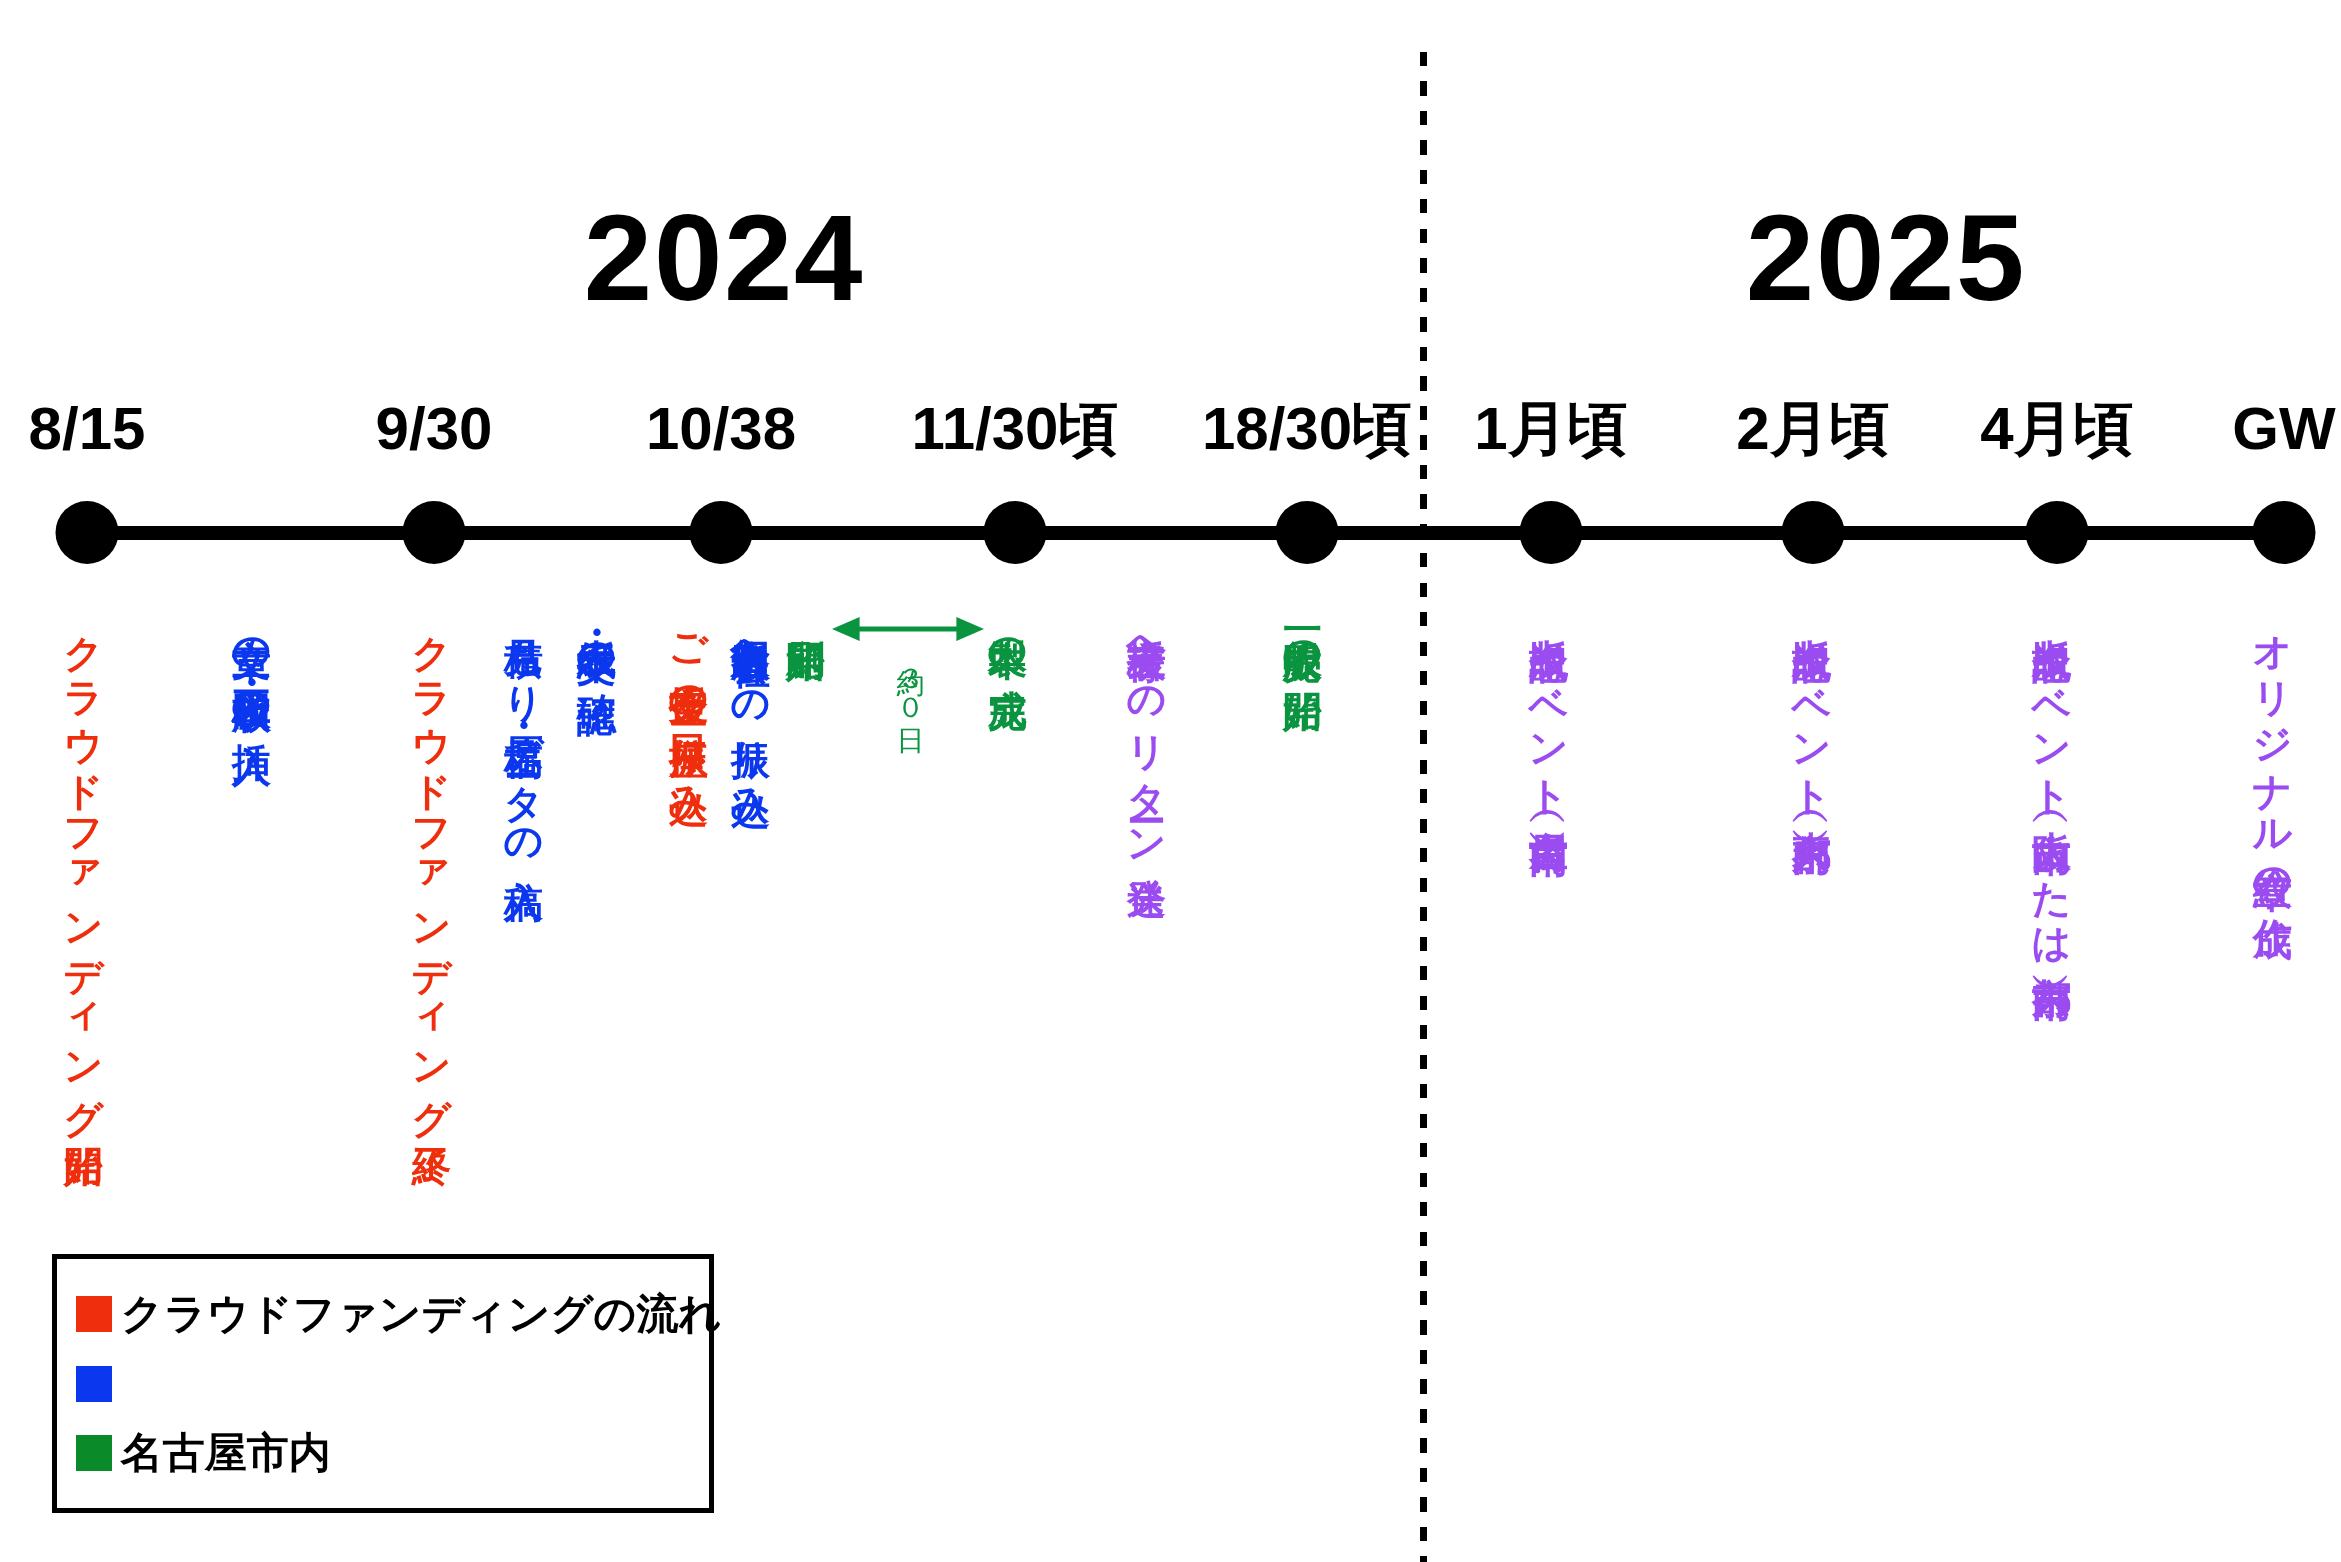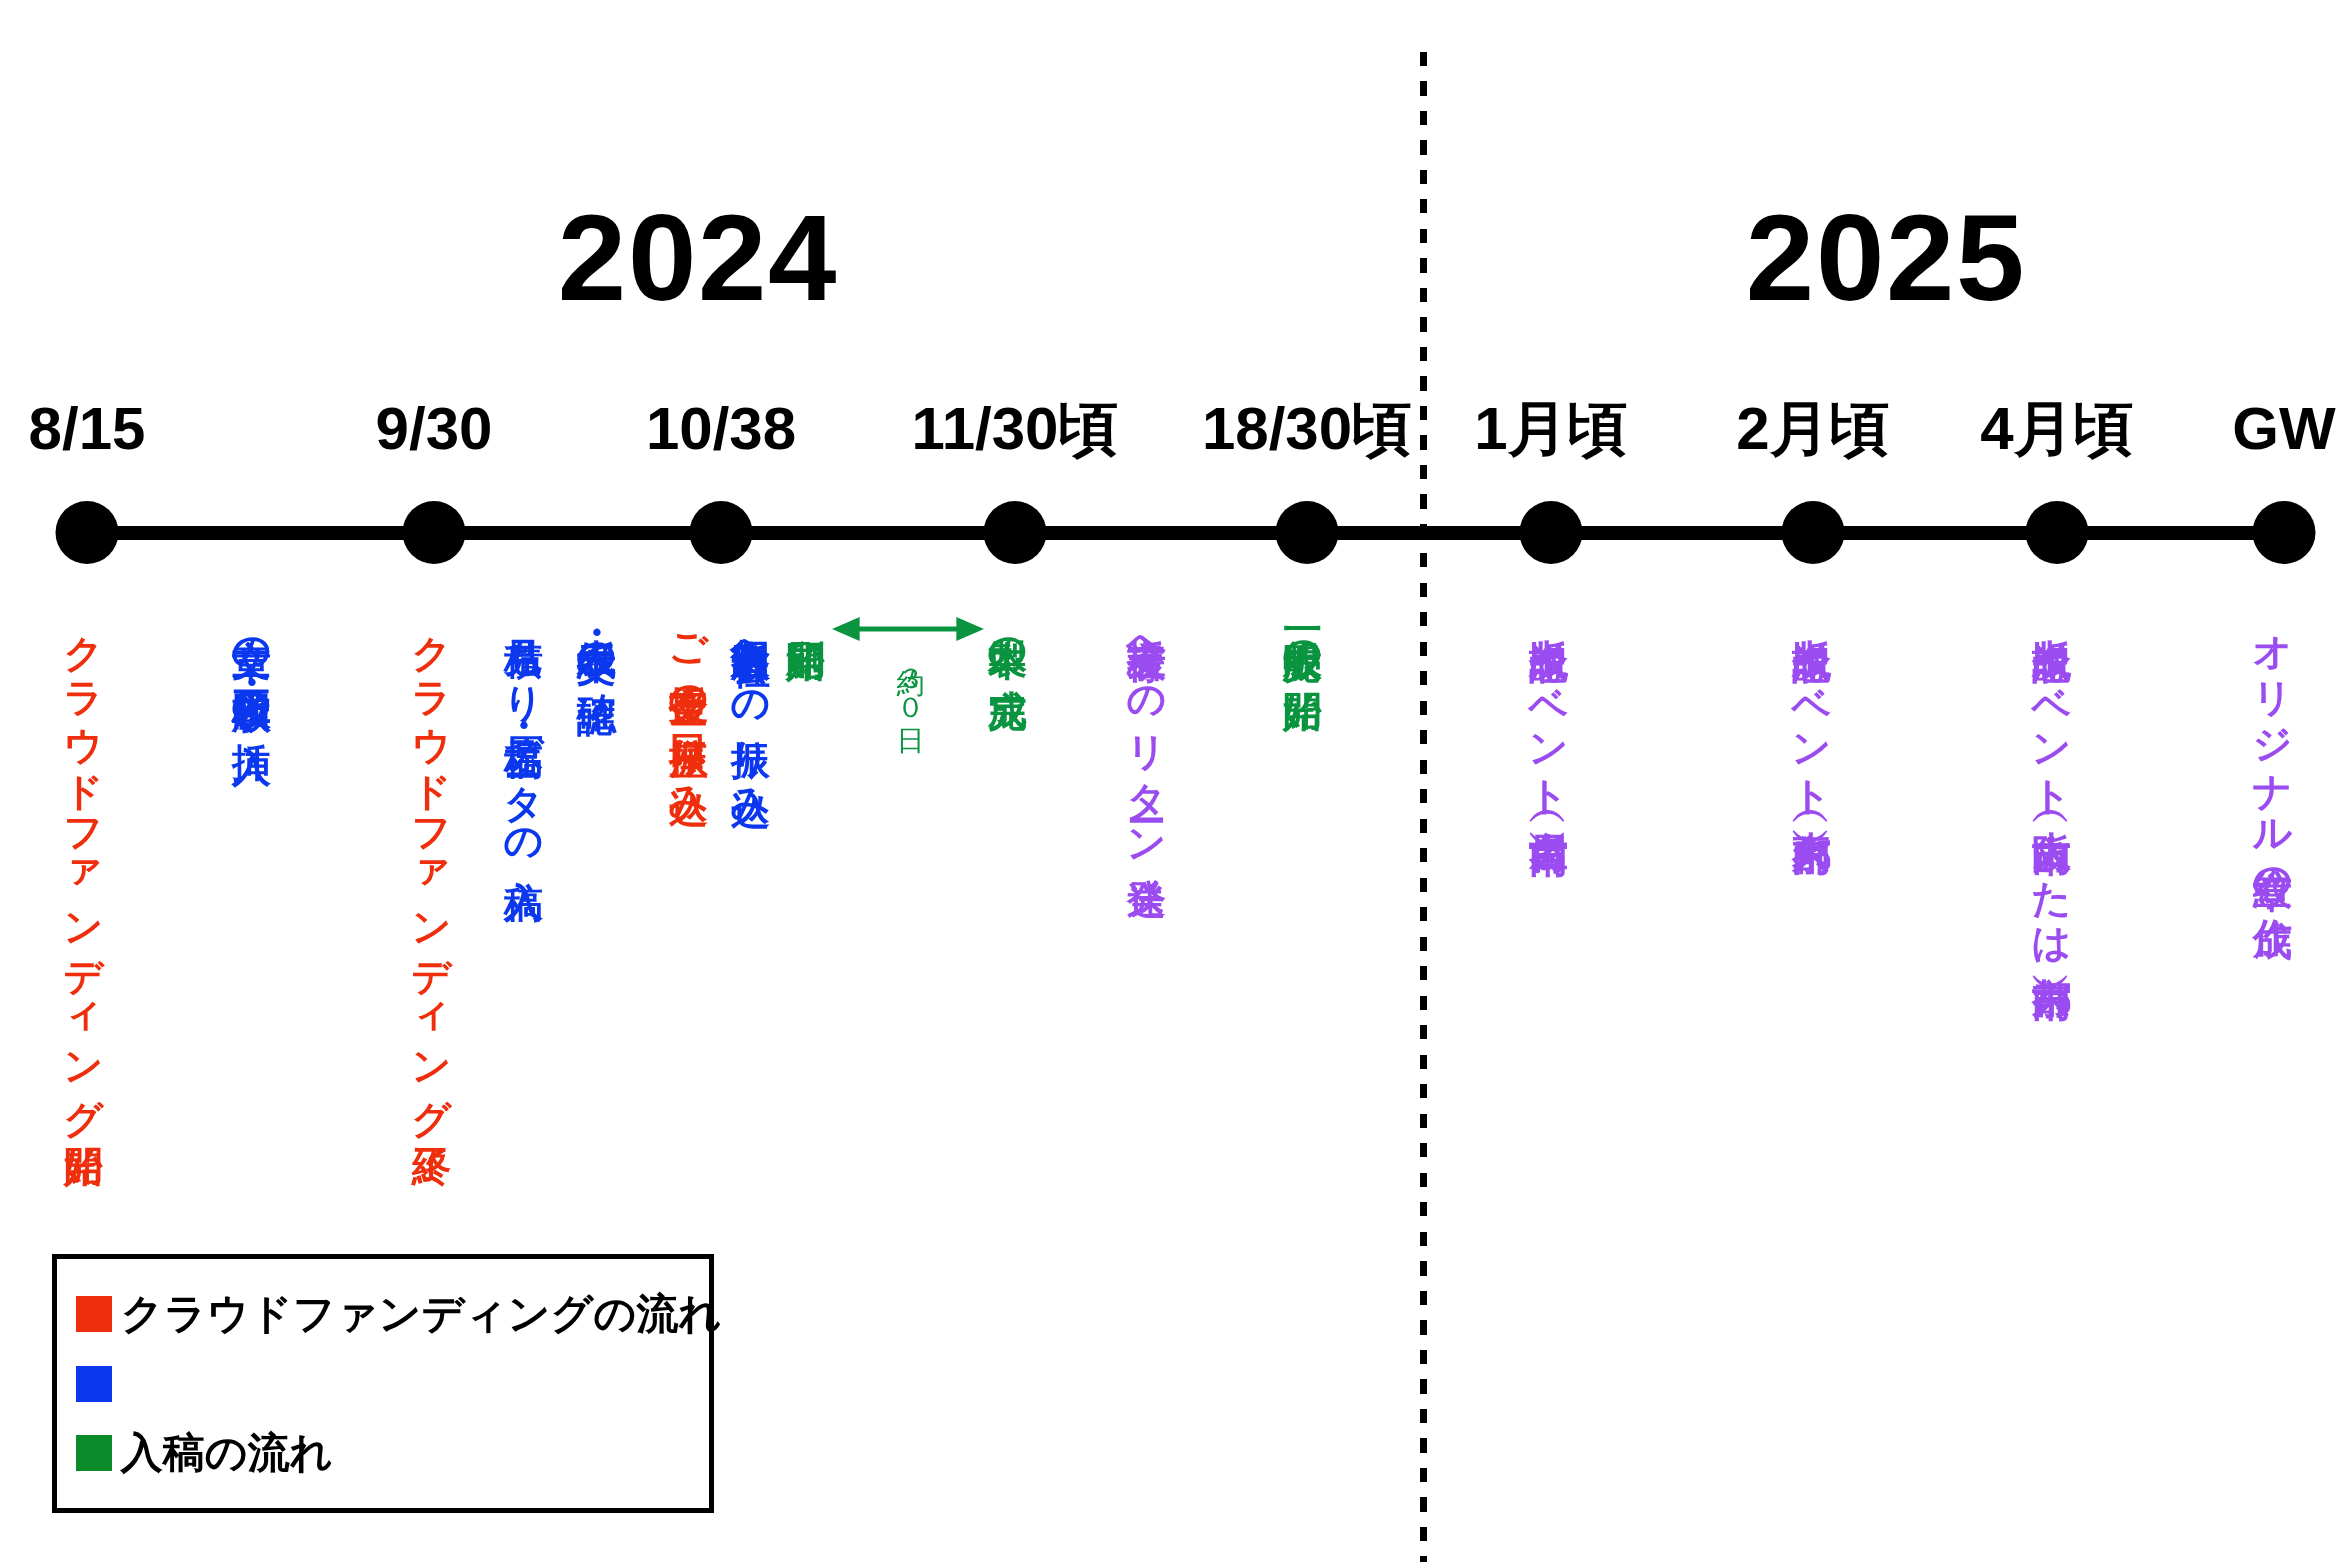--- a/index.html
+++ b/index.html
@@ -52,21 +52,21 @@
   .s-green{background:#0a8a28;}
   .s-purple{background:#9b4cf0;}
   .legend-label{font-size:42px;font-weight:bold;white-space:nowrap;}
   .arrow-wrap{left:830px;top:610px;width:156px;height:38px;}
 </style>
 </head>
 <body>
 
 <div id="canvas">
 
-  <div class="abs year" style="left:698px">2024</div>
+  <div class="abs year" style="left:724px">2024</div>
   <div class="abs year" style="left:1886px">2025</div>
 
   <div class="abs divider"></div>
 
   <div class="abs axis"></div>
 
   <div class="abs datelabel" style="left:87px">8/15</div>
   <div class="abs datelabel" style="left:434px">9/30</div>
   <div class="abs datelabel" style="left:721px">10/38</div>
   <div class="abs datelabel" style="left:1015px">11/30頃</div>
@@ -114,18 +114,18 @@
   <div class="abs legend">
     <div class="legend-item">
       <span class="swatch s-red"></span>
       <span class="legend-label">クラウドファンディングの流れ</span>
     </div>
     <div class="legend-item">
       <span class="swatch s-blue"></span>
     </div>
     <div class="legend-item">
       <span class="swatch s-green"></span>
-      <span class="legend-label">入稿の流れ</span>
+      <span class="legend-label">名古屋市内</span>
     </div>
   </div>
 
 </div>
 
 
 </body></html>

